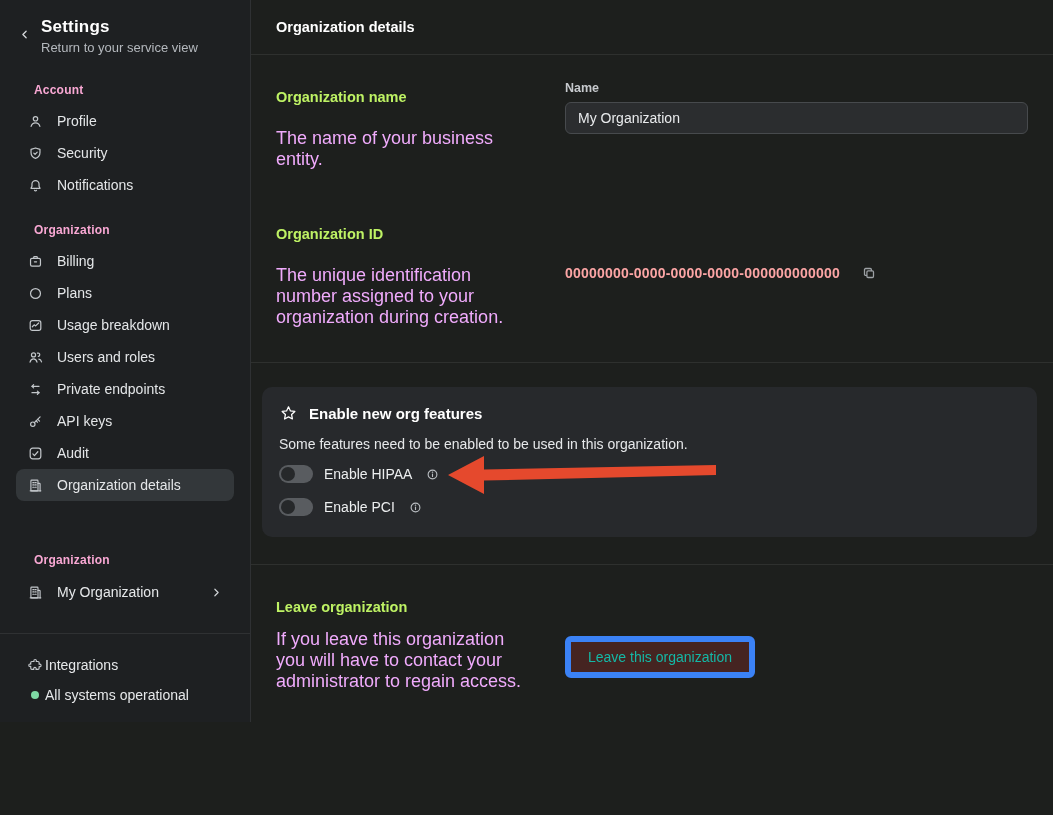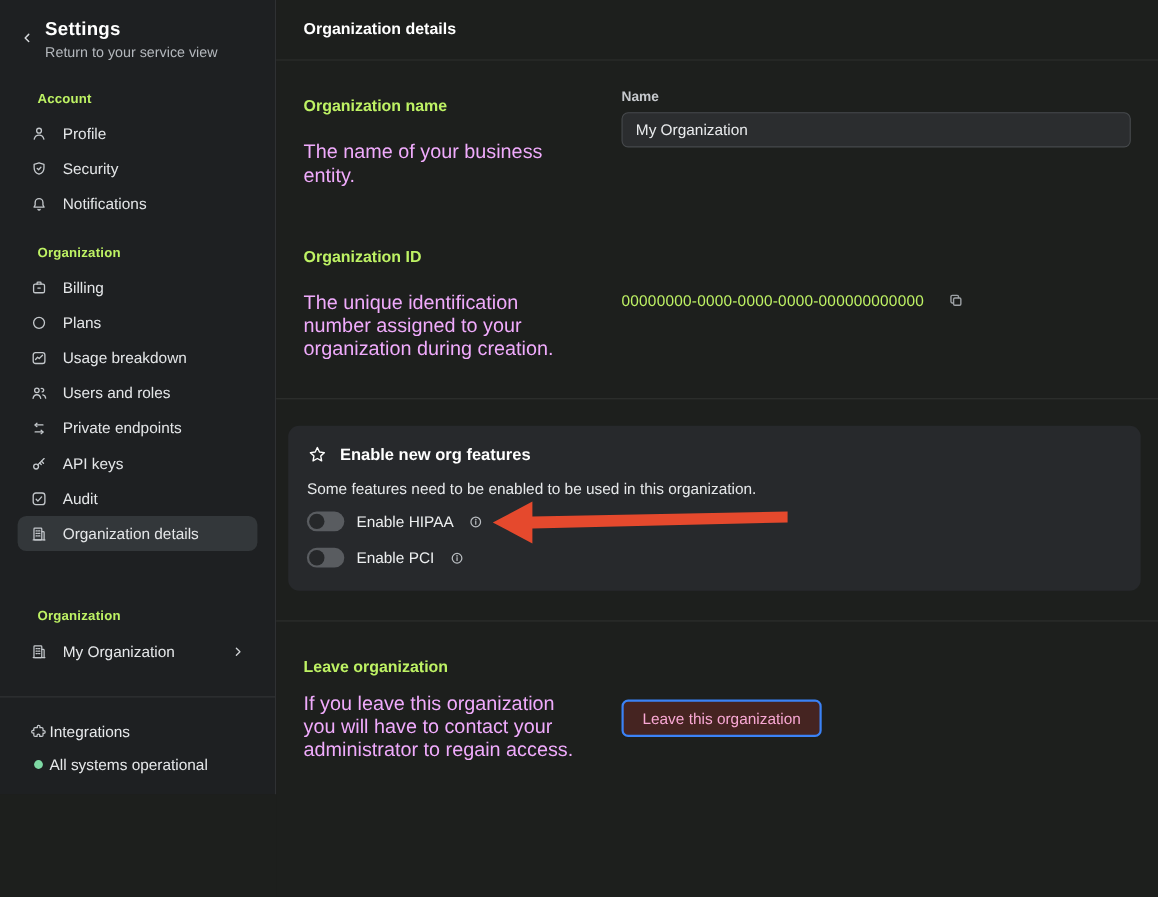--- a/index.html
+++ b/index.html
@@ -20,21 +20,21 @@
     background:#1e2022;
     border-right:1px solid rgba(255,255,255,0.08);
     display:flex; flex-direction:column;
   }
   .sidebar-header { display:flex; align-items:flex-start; gap:10px; padding:17px 16px 0 18px; }
   .back-btn { margin-top:11px; color:#d6d9dc; background:none; border:none; cursor:pointer; padding:0; }
   .sidebar-title { font-size:17px; font-weight:700; color:#ffffff; letter-spacing:.2px; }
   .sidebar-subtitle { font-size:13px; color:#b4b8bd; margin-top:3px; }
 
   .nav { padding:0 16px; }
-  .section-label { font-size:12px; font-weight:700; color:#bef264; margin:28px 0 8px 18px; letter-spacing:.2px; }
+  .section-label { font-size:12px; font-weight:700; color:#f9a8d4; margin:28px 0 8px 18px; letter-spacing:.2px; }
   .section-label.second { margin-top:22px; }
   .nav-item {
     height:32px; display:flex; align-items:center; gap:13px;
     padding:0 11px; border-radius:8px; cursor:pointer;
     color:#e4e6e8; font-size:14px;
   }
   .nav-item .nav-icon { color:#c3c7cb; width:17px; height:17px; flex:0 0 17px; }
   .nav-item.selected { background:#33373a; }
 
   .sidebar-spacer { flex:1; }
@@ -64,21 +64,21 @@
   .row-desc { font-size:18px; color:#f0abfc; line-height:21px; margin-top:23px; max-width:252px; }
 
   .field-label { font-size:12.5px; font-weight:700; color:#c6c9cd; }
   .text-input {
     margin-top:7px; width:463px; height:32px;
     background:#2b2d2f; border:1px solid #474a4d; border-radius:6px;
     color:#e9ebed; font-size:14px; font-family:"Liberation Sans",sans-serif;
     padding:0 12px; outline:none;
   }
   .id-row { display:flex; align-items:center; gap:20px; margin-top:46px; }
-  .org-id-value { font-size:14px; font-weight:400; color:#bef264; letter-spacing:.2px;text-align:center; }
+  .org-id-value { font-size:14px; font-weight:700; color:#fca5a5; letter-spacing:.2px;text-align:center; }
   .copy-btn { background:none; border:none; color:#9da1a5; cursor:pointer; padding:0; }
 
   .divider { height:1px; background:rgba(255,255,255,0.08); }
 
   .card-wrap { padding:24px 16px 27px 11px; }
   .features-card {
     position:relative;
     background:#27292c; border-radius:10px;
     padding:17px 20px 19px 17px;
   }
@@ -96,22 +96,22 @@
     border-radius:50%; background:#26282a;
   }
   .toggle-label { font-size:14px; color:#eceeef; }
   .info-btn { background:none; border:none; color:#b9bdc1; cursor:pointer; padding:0; margin-left:2px; }
   .annotation-arrow { position:absolute; left:180px; top:63px; pointer-events:none; }
 
   .leave-group { padding:26px 25px; }
   .leave-desc { margin-top:14px; }
   .danger-btn {
     margin-top:45px;
-    background:#452421; border:2px solid #3b82f6; border-radius:6px;
-    color:#f9a8d4; font-size:14px; font-family:"Liberation Sans",sans-serif;
+    background:#452421; border:6px solid #3b82f6; border-radius:6px;
+    color:#14b8a6; font-size:14px; font-family:"Liberation Sans",sans-serif;
     padding:7px 17px; cursor:pointer;
   }
 </style>
 </head>
 <body>
 
 <aside class="sidebar">
   <div class="sidebar-header">
     <button class="back-btn">
       <span>

